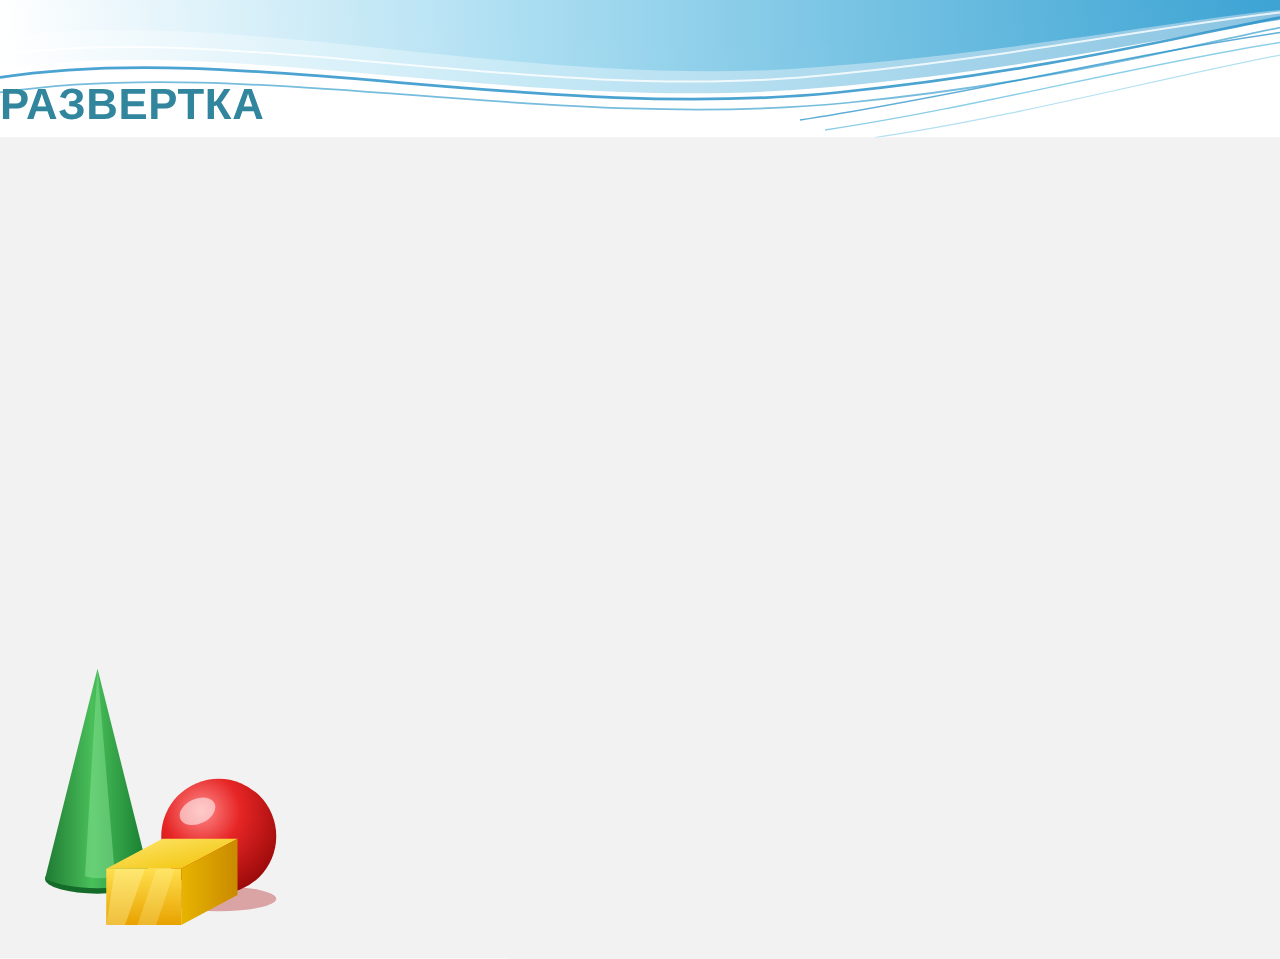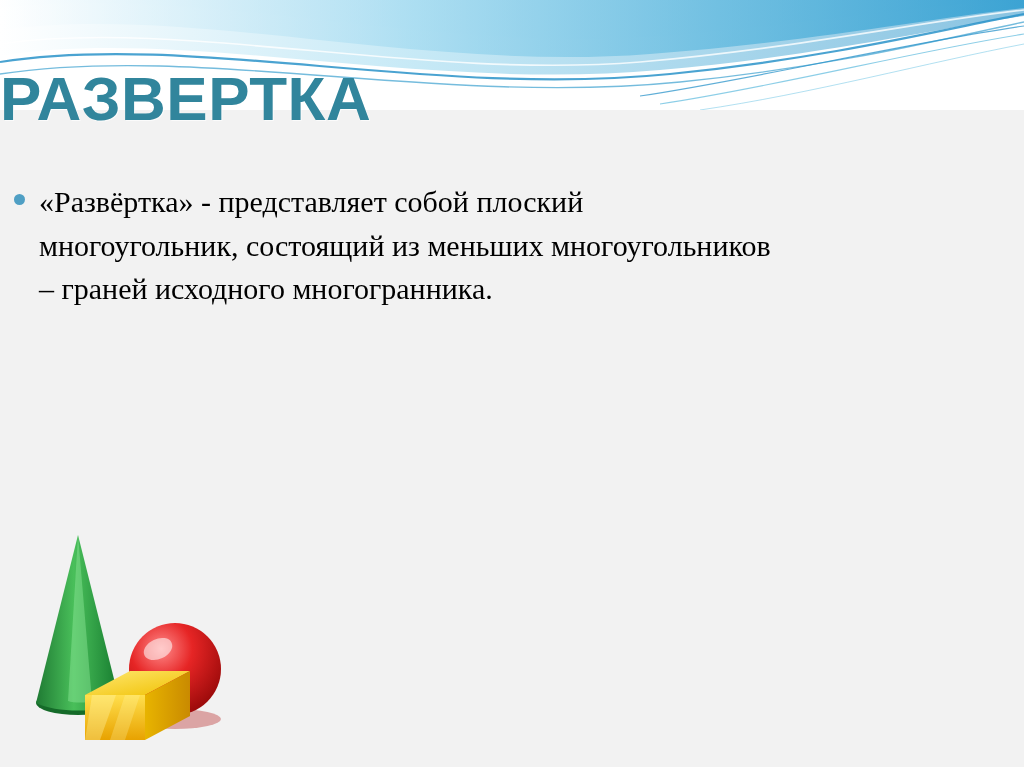--- a/index.html
+++ b/index.html
@@ -30,21 +30,21 @@
     display: block;
   }
   
   .title {
     position: absolute;
     left: 0px;
     top: 66px;
     width: 1000px;
     font-family: "Liberation Sans", sans-serif;
     font-weight: bold;
-    font-size: 62px;
+    font-size: 35px;
     letter-spacing: 0.5px;
     color: #31859c;
     line-height: 1.05;
     text-shadow: 1px 1px 0 rgba(255,255,255,0.7);
   }
   
   .body-block {
     position: absolute;
     left: 14px;
     top: 180px;
@@ -109,26 +109,20 @@
       <path d="M0,74 C200,44 440,106 680,82 C840,66 955,36 1024,22" fill="none" stroke="#3aa0cf" stroke-width="1.4" opacity="0.7"></path>
       <path d="M640,96 C760,78 900,44 1024,26" fill="none" stroke="#2a93c9" stroke-width="1.2" opacity="0.75"></path>
       <path d="M660,104 C780,86 910,52 1024,34" fill="none" stroke="#5bb9dd" stroke-width="1.1" opacity="0.7"></path>
       <path d="M700,110 C810,94 930,62 1024,44" fill="none" stroke="#7fcbe8" stroke-width="1" opacity="0.6"></path>
       <path d="M0,44 C180,18 420,80 640,62 C800,48 930,20 1024,10" fill="none" stroke="#ffffff" stroke-width="1.6" opacity="0.8"></path>
     </svg>
   </div>
 
   <div class="title">РАЗВЕРТКА</div>
 
-  <div class="body-block">
-    <div class="bullet-row">
-      <span class="bullet-dot"></span>
-      <span class="bullet-text">«Развёртка» - представляет собой плоский многоугольник, состоящий из меньших многоугольников – граней исходного многогранника.</span>
-    </div>
-  </div>
 
   <div class="figure">
     <svg width="240" height="215" viewBox="0 0 240 215" xmlns="http://www.w3.org/2000/svg">
       <defs>
         <linearGradient id="coneL" x1="0" y1="0" x2="1" y2="0">
           <stop offset="0%" stop-color="#1f7a33"></stop>
           <stop offset="45%" stop-color="#49bf5a"></stop>
           <stop offset="100%" stop-color="#157a2e"></stop>
         </linearGradient>
         <radialGradient id="sph" cx="35%" cy="28%" r="75%">

